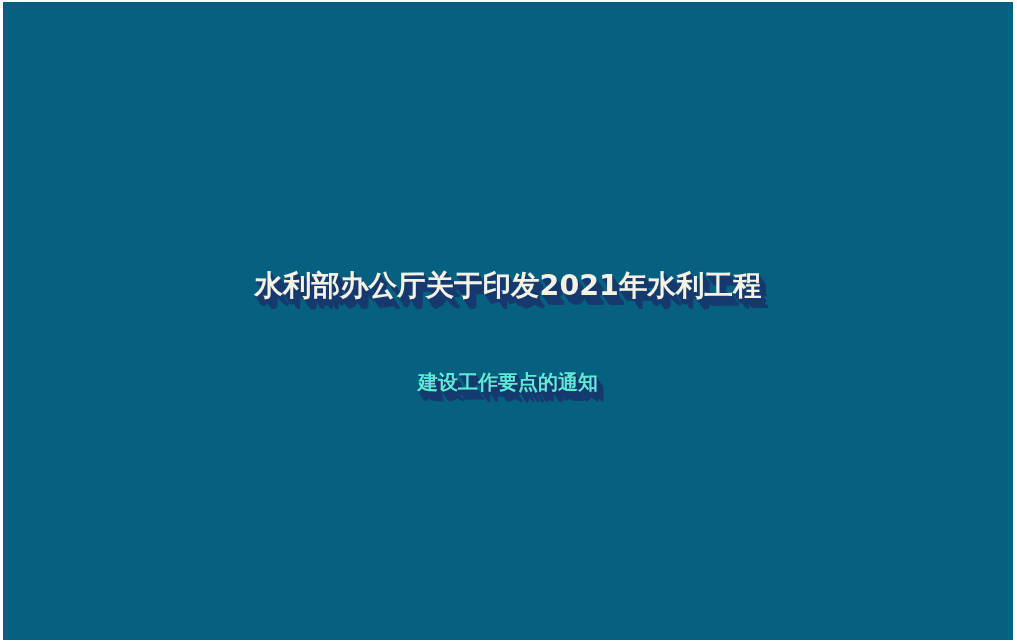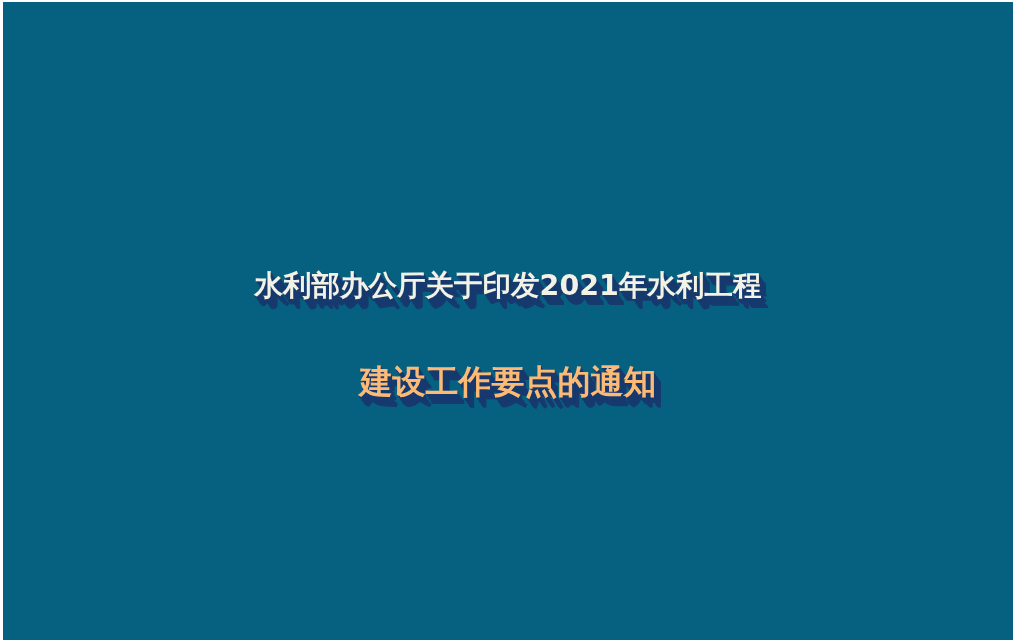--- a/index.html
+++ b/index.html
@@ -71,18 +71,18 @@
 </style>
 </head>
 <body>
 
 <div id="canvas" style="background: rgb(255, 255, 255);">
 
   <div id="panel" style="background: rgb(6, 97, 128);">
 
     <div id="title-block">
       <span class="title-line" id="title-line-1" style="color: rgb(242, 243, 228); text-shadow: rgb(22, 57, 110) 7px 10px 0px, rgb(22, 57, 110) 6px 9px 0px, rgb(22, 57, 110) 5px 8px 0px, rgb(22, 57, 110) 4px 6px 0px, rgb(22, 57, 110) 3px 5px 0px, rgb(22, 57, 110) 2px 3px 0px, rgb(22, 57, 110) 1px 2px 0px; font-size: 28.5px;">水利部办公厅关于印发2021年水利工程</span>
-      <span class="title-line" id="title-line-2" style="color: #fdba74; text-shadow: rgb(22, 57, 110) 7px 10px 0px, rgb(22, 57, 110) 6px 9px 0px, rgb(22, 57, 110) 5px 8px 0px, rgb(22, 57, 110) 4px 6px 0px, rgb(22, 57, 110) 3px 5px 0px, rgb(22, 57, 110) 2px 3px 0px, rgb(22, 57, 110) 1px 2px 0px; font-size: 33px;">建设工作要点的通知</span>
+      <span class="title-line" id="title-line-2" style="color: #5eead4; text-shadow: rgb(22, 57, 110) 7px 10px 0px, rgb(22, 57, 110) 6px 9px 0px, rgb(22, 57, 110) 5px 8px 0px, rgb(22, 57, 110) 4px 6px 0px, rgb(22, 57, 110) 3px 5px 0px, rgb(22, 57, 110) 2px 3px 0px, rgb(22, 57, 110) 1px 2px 0px; font-size: 20px;">建设工作要点的通知</span>
     </div>
 
   </div>
 
 </div>
 
 </body></html>

